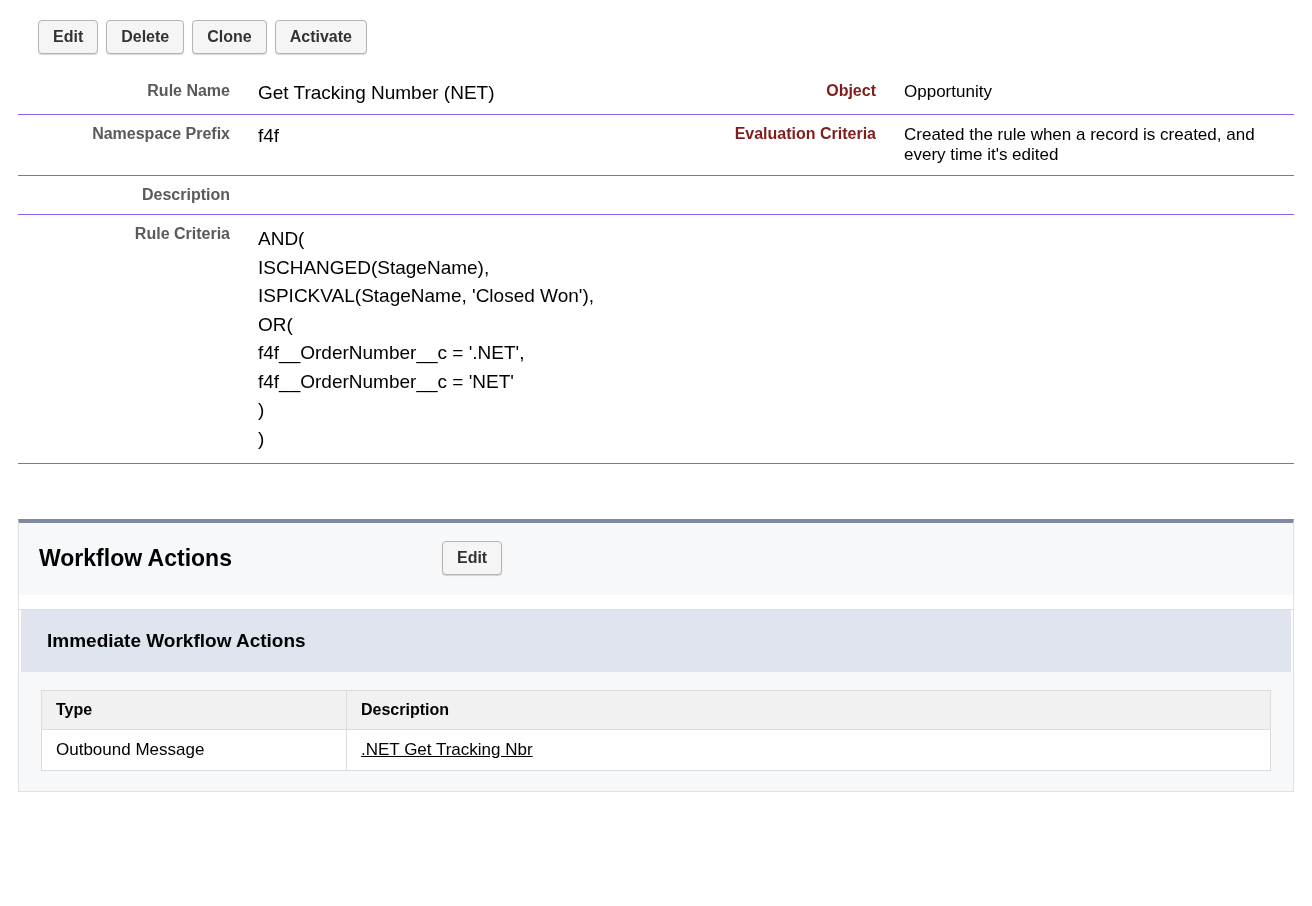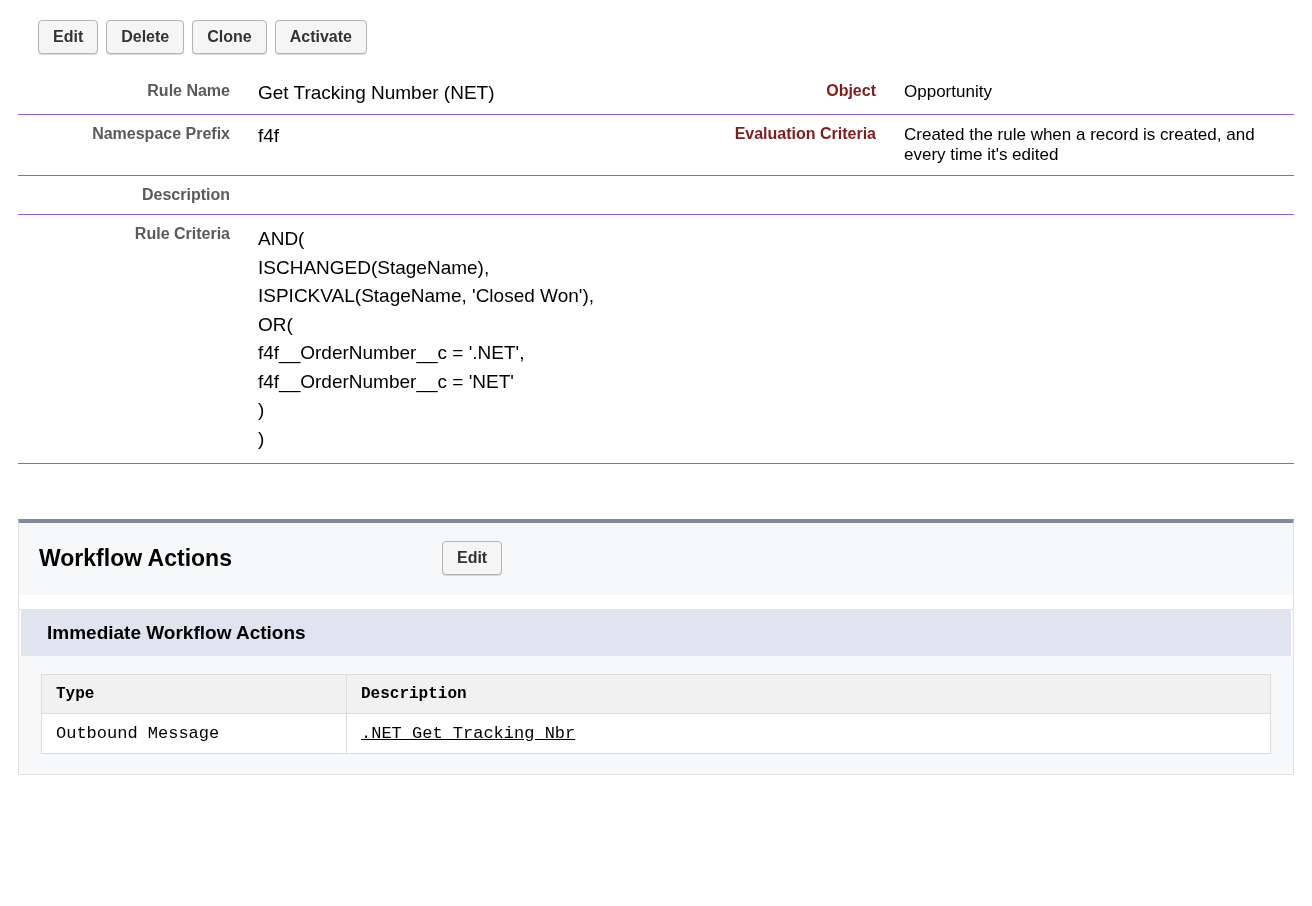--- a/index.html
+++ b/index.html
@@ -112,29 +112,28 @@
       font-size: 23px;
       font-weight: bold;
       margin-right: 210px;
     }
     .immediate-section {
       background: #fff;
       border-top: 1px solid #e0e0e0;
     }
     .immediate-header {
       background: #dfe4ef;
-      padding: 12px 26px;
+      padding: 20px 26px;
       font-size: 19px;
       font-weight: bold;
       margin: 0 2px;
     }
     .inner-table-wrap {
       padding: 18px 22px 20px 22px;
       background: #f7f8f9;
-      font-family: Liberation Mono, monospace;
     }
     .inner-table {
       width: 100%;
       border-collapse: collapse;
       background: #fff;
       border: 1px solid #dcdcdc;
     }
     .inner-table th {
       background: #f1f1f1;
       text-align: left;

